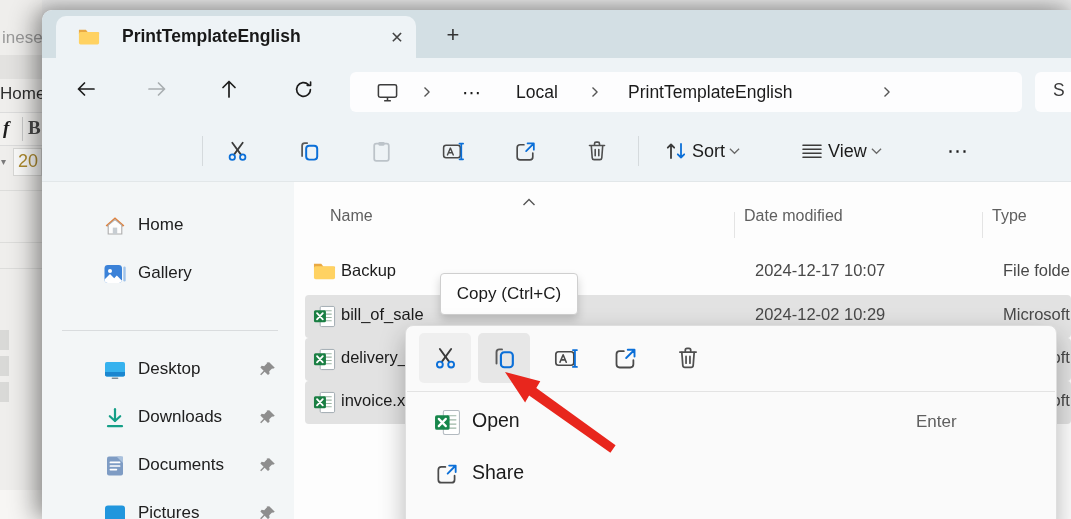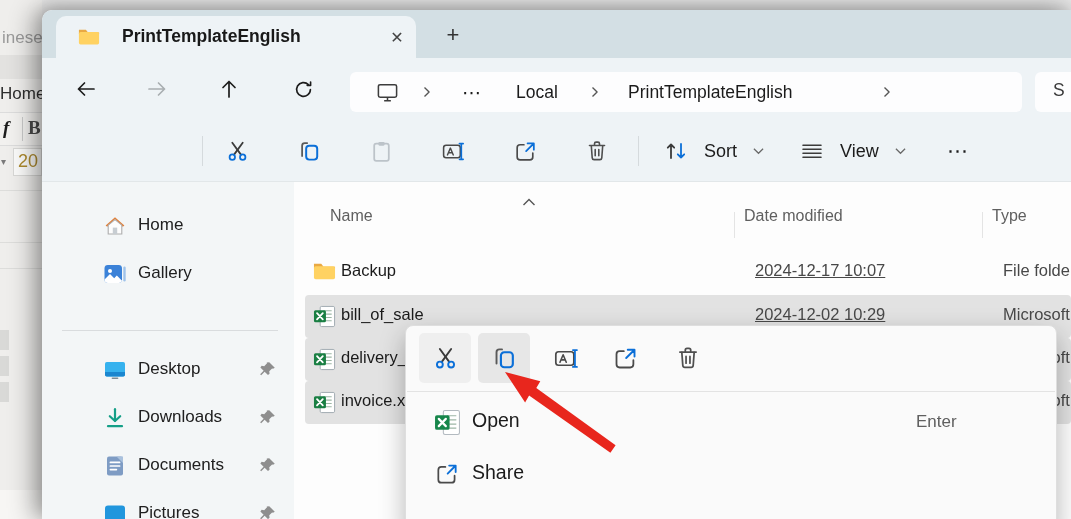--- a/index.html
+++ b/index.html
@@ -43,41 +43,41 @@
   .crumb-el { position:absolute; top:0; height:40px; display:flex; align-items:center; font-size:17.5px; color:#1b1b1b; white-space:nowrap; }
   #searchbox { left:993px; top:14px; width:44px; height:40px; background:#fdfdfe; border-radius:6px 0 0 6px; position:absolute; }
   #search-frag { left:18px; top:8px; font-size:17.5px; color:#3a3a3a; position:absolute; }
 
   
   #cmdbar { left:0; top:110px; width:1029px; height:62px; background:#eef3f6; border-bottom:1px solid #e2e7e9; }
   #new-btn { left:20px; top:11px; width:128px; height:40px; display:flex; align-items:center; gap:9px; padding-left:12px; border-radius:5px; position:absolute; }
   #new-label { font-size:18px; color:#1b1b1b; }
   .cmd-ic { position:absolute; top:15px; width:34px; height:32px; display:flex; align-items:center; justify-content:center; }
   .cmd-div { position:absolute; top:16px; width:1px; height:30px; background:#d5dadd; }
-  .dd-btn { position:absolute; top:11px; height:40px; display:flex; align-items:center; gap:16px; font-size:18px; color:#1b1b1b; }
+  .dd-btn { position:absolute; top:11px; height:40px; display:flex; align-items:center; gap:4px; font-size:18px; color:#1b1b1b; }
 
   
   #content { left:0; top:172px; width:1029px; height:337px; background:#fdfdfd; }
   #sidebar { left:0; top:0; width:252px; height:337px; background:#f3f6f7; position:absolute; }
   .side-item { position:absolute; left:8px; width:238px; height:40px; border-radius:5px; }
   .sicon { position:absolute; left:53px; top:8px; width:24px; height:24px; }
   .slabel { position:absolute; left:88px; top:9px; font-size:17px; color:#202020; white-space:nowrap; }
   .pin { position:absolute; left:208px; top:10px; width:20px; height:20px; }
   #side-div { position:absolute; left:20px; top:148px; width:216px; height:1px; background:#d9dcde; }
 
   
   #filelist { left:252px; top:0; width:777px; height:337px; position:absolute; }
   .col-h { position:absolute; top:25px; font-size:16px; color:#5f5f5f; white-space:nowrap; }
   .col-sep { position:absolute; top:30px; width:1px; height:26px; background:#e4e4e4; }
   #sort-caret { position:absolute; left:228px; top:16px; width:14px; height:9px; }
   .frow { position:absolute; left:11px; width:766px; height:43px; border-radius:4px; }
   .frow.selected { background:#e2e2e2; }
   .ficon { position:absolute; left:8px; top:10px; width:23px; height:23px; }
   .fname { position:absolute; left:36px; top:10px; font-size:16.5px; color:#1b1b1b; white-space:nowrap; }
-  .fdate { position:absolute; left:450px; top:10px; font-size:16.5px; color:#484848; white-space:nowrap;text-decoration:underline; }
+  .fdate { position:absolute; left:450px; top:10px; font-size:16.5px; color:#484848; white-space:nowrap; }
   .ftype { position:absolute; left:698px; top:10px; font-size:16.5px; color:#484848; white-space:nowrap; }
 
   
   #tooltip { left:398px; top:263px; width:138px; height:42px; background:#fefefe; border:1px solid #cfcfcf; border-radius:4px;
              box-shadow:0 5px 10px rgba(0,0,0,.18); display:flex; align-items:center; justify-content:center;
              font-size:17px; color:#1a1a1a; z-index:40; }
 
   
   #ctxmenu { left:363px; top:315px; width:652px; height:210px; background:#fafafa; border:1px solid #dedede; border-radius:8px;
              box-shadow:0 10px 26px rgba(0,0,0,.28); z-index:50; }
@@ -402,20 +402,21 @@
               <path d="M4.2 8.6l6 6.3M10.2 8.6l-6 6.3" stroke="#fff" stroke-width="1.9" stroke-linecap="round"></path>
             </svg>
         </span>
         <span class="fname">invoice.x</span>
         <span class="fdate"></span>
         <span class="ftype">Microsoft</span>
       </div>
     </div>
   </div>
 
+  <div id="tooltip" class="abs">Copy (Ctrl+C)</div>
 
   <div id="ctxmenu" class="abs">
     <div class="mi-btn subtle" style="left:13px">
       <svg viewBox="0 0 24 24" width="27" height="27" fill="none" stroke-width="1.7">
           <path d="M7 3.5 15.3 15" stroke="#3b3b3b" stroke-linecap="round"></path>
           <path d="M17 3.5 8.7 15" stroke="#3b3b3b" stroke-linecap="round"></path>
           <circle cx="7" cy="17.4" r="2.6" stroke="#0b6fd8"></circle>
           <circle cx="17" cy="17.4" r="2.6" stroke="#0b6fd8"></circle>
         </svg>
     </div>

